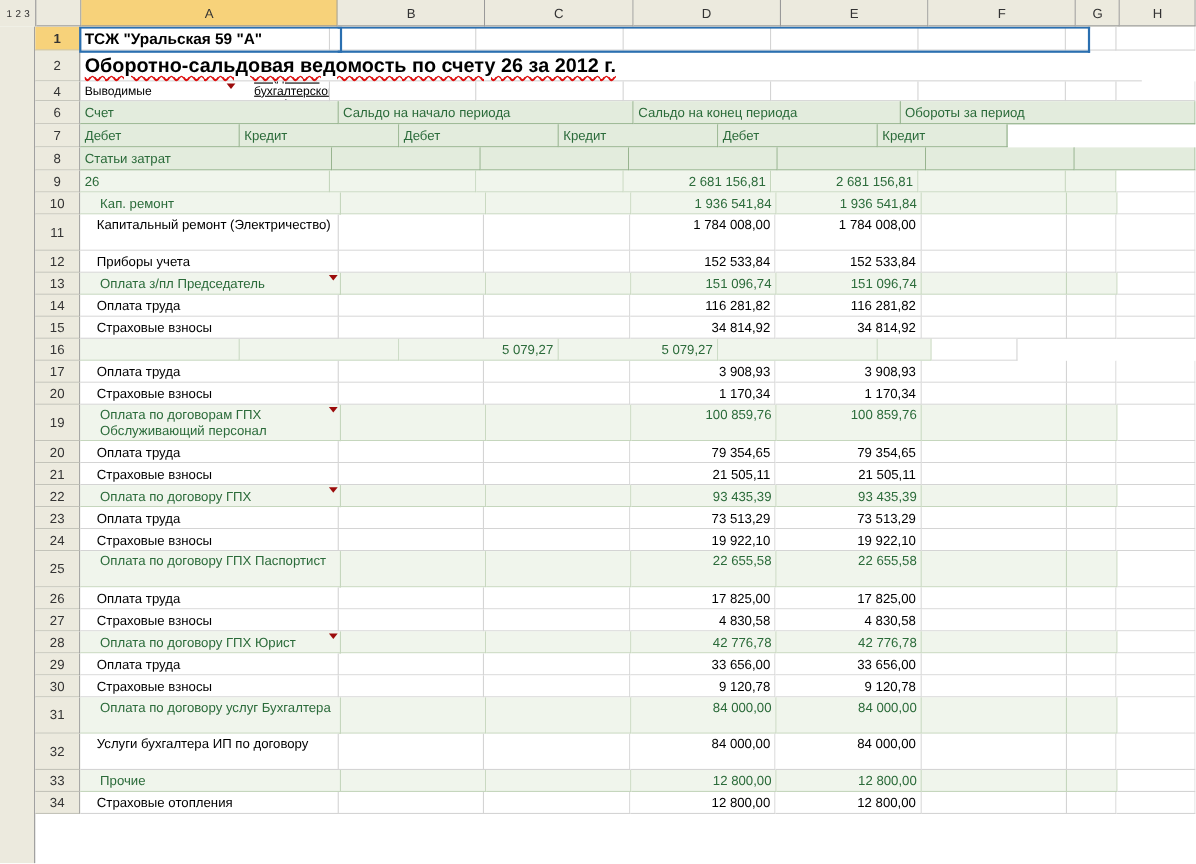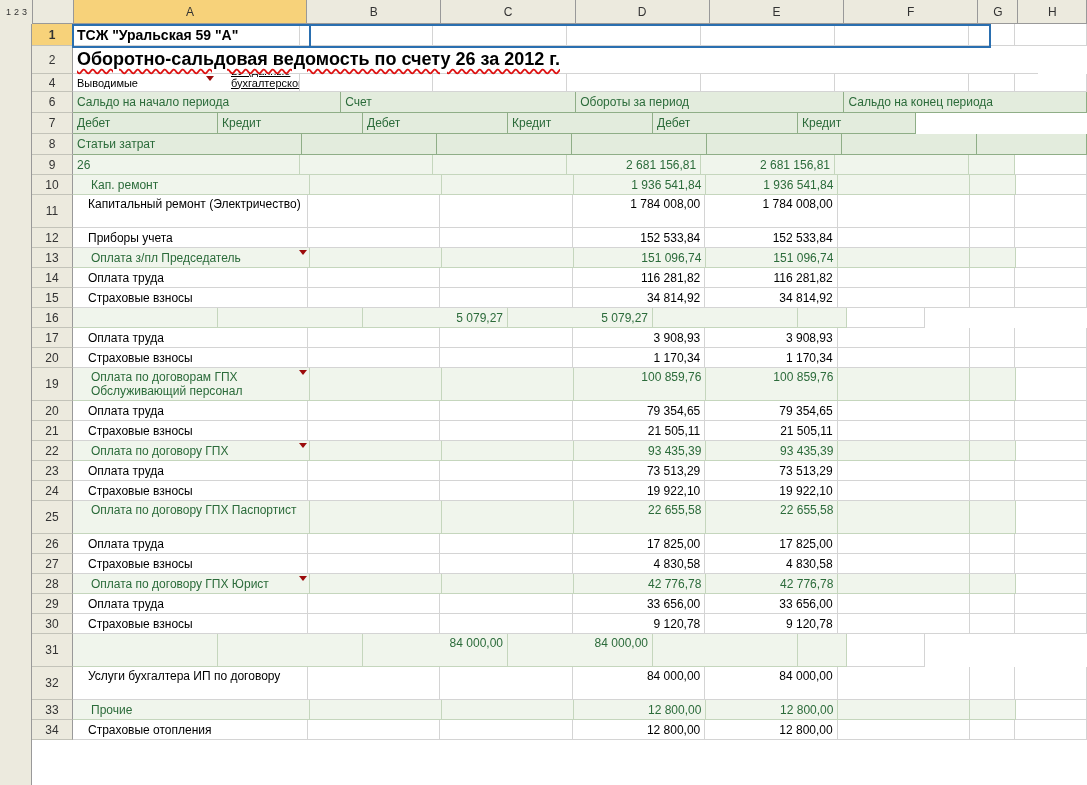--- a/index.html
+++ b/index.html
@@ -237,24 +237,24 @@
         <div class="cell" style="width:136px"></div>
         <div class="cell" style="width:136px"></div>
         <div class="cell" style="width:136px"></div>
         <div class="cell" style="width:136px"></div>
         <div class="cell" style="width:40px"></div>
         <div class="cell" style="width:69px"></div>
       </div>
 
       <div class="row" style="min-height:21px">
         <div class="rownum">6</div>
+        <div class="cell cA hdr-green">Счет</div>
         <div class="cell hdr-green" style="width:272px">Сальдо на начало периода</div>
-        <div class="cell cA hdr-green">Счет</div>
+        <div class="cell hdr-green" style="width:245px">Сальдо на конец периода</div>
         <div class="cell hdr-green" style="width:272px">Обороты за период</div>
-        <div class="cell hdr-green" style="width:245px">Сальдо на конец периода</div>
       </div>
 
       <div class="row" style="min-height:21px">
         <div class="rownum">7</div>
         <div class="cell hdr-green" style="width:136px">Дебет</div>
         <div class="cell hdr-green" style="width:136px">Кредит</div>
         <div class="cell hdr-green" style="width:136px">Дебет</div>
         <div class="cell hdr-green" style="width:136px">Кредит</div>
         <div class="cell hdr-green" style="width:136px">Дебет</div>
         <div class="cell hdr-green" style="width:109px">Кредит</div>
@@ -508,20 +508,21 @@
             <div class="cell plain" style="width: 136px;"></div>
             <div class="cell plain" style="width: 136px;"></div>
             <div class="cell plain num" style="width: 136px;">9 120,78</div>
             <div class="cell plain num" style="width: 136px;">9 120,78</div>
             <div class="cell plain" style="width: 136px;"></div>
             <div class="cell plain" style="width: 40px;"></div>
             <div class="cell plain" style="width: 69px;"></div>
           </div>
           <div class="row tall">
             <div class="rownum">31</div>
+            <div class="cell cA category indent1" style="position: relative; align-items: flex-start; white-space: normal;">Оплата по договору услуг Бухгалтера</div>
             <div class="cell category" style="width: 136px;"></div>
             <div class="cell category" style="width: 136px;"></div>
             <div class="cell category num" style="width: 136px; align-items: flex-start;">84 000,00</div>
             <div class="cell category num" style="width: 136px; align-items: flex-start;">84 000,00</div>
             <div class="cell category" style="width: 136px;"></div>
             <div class="cell category" style="width: 40px;"></div>
             <div class="cell plain" style="width: 69px;"></div>
           </div>
           <div class="row tall">
             <div class="rownum">32</div>

